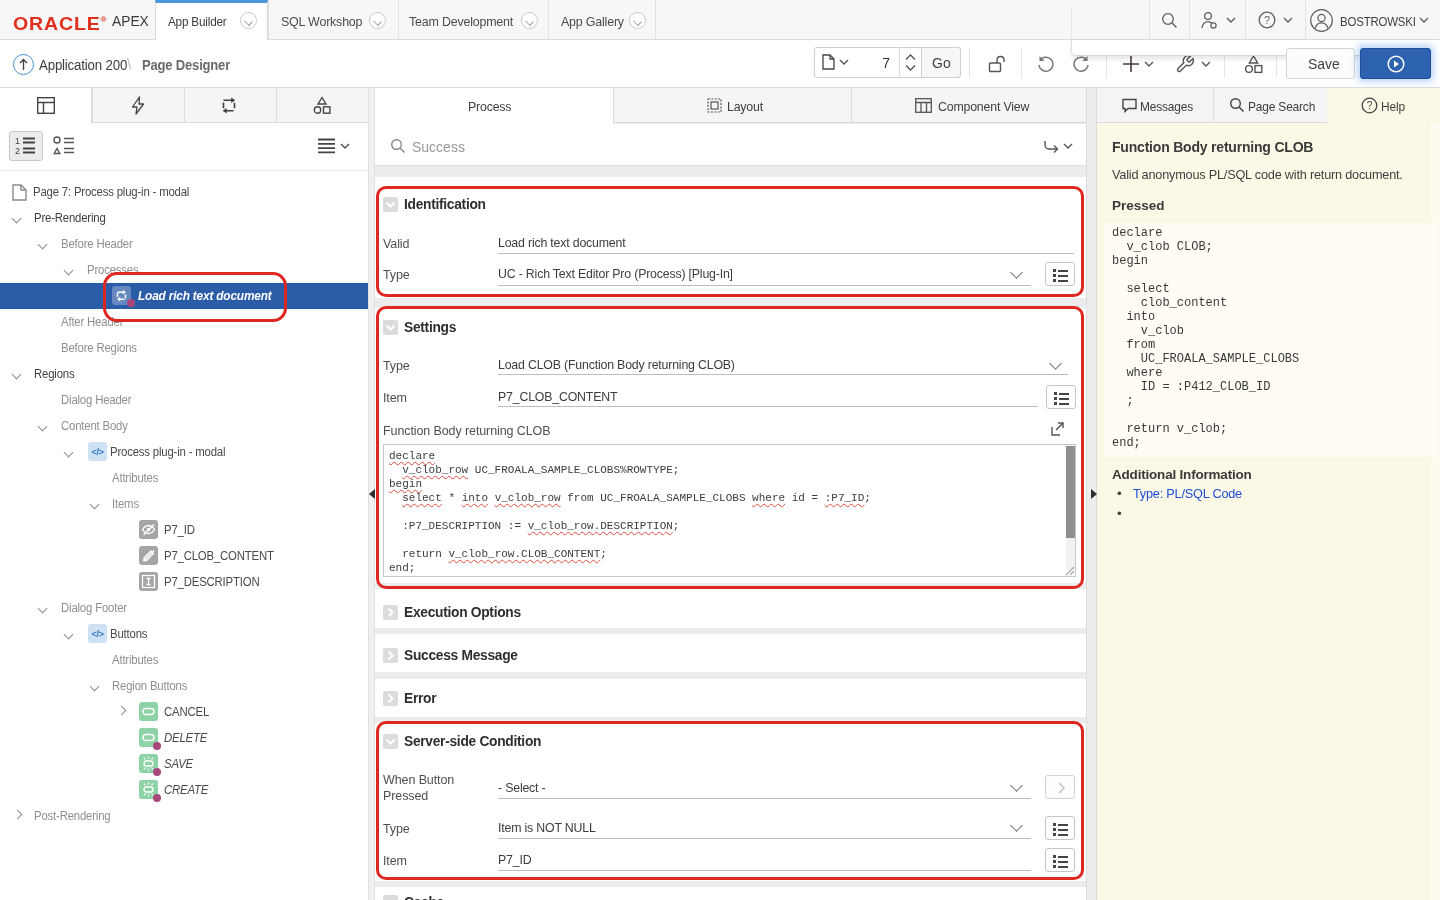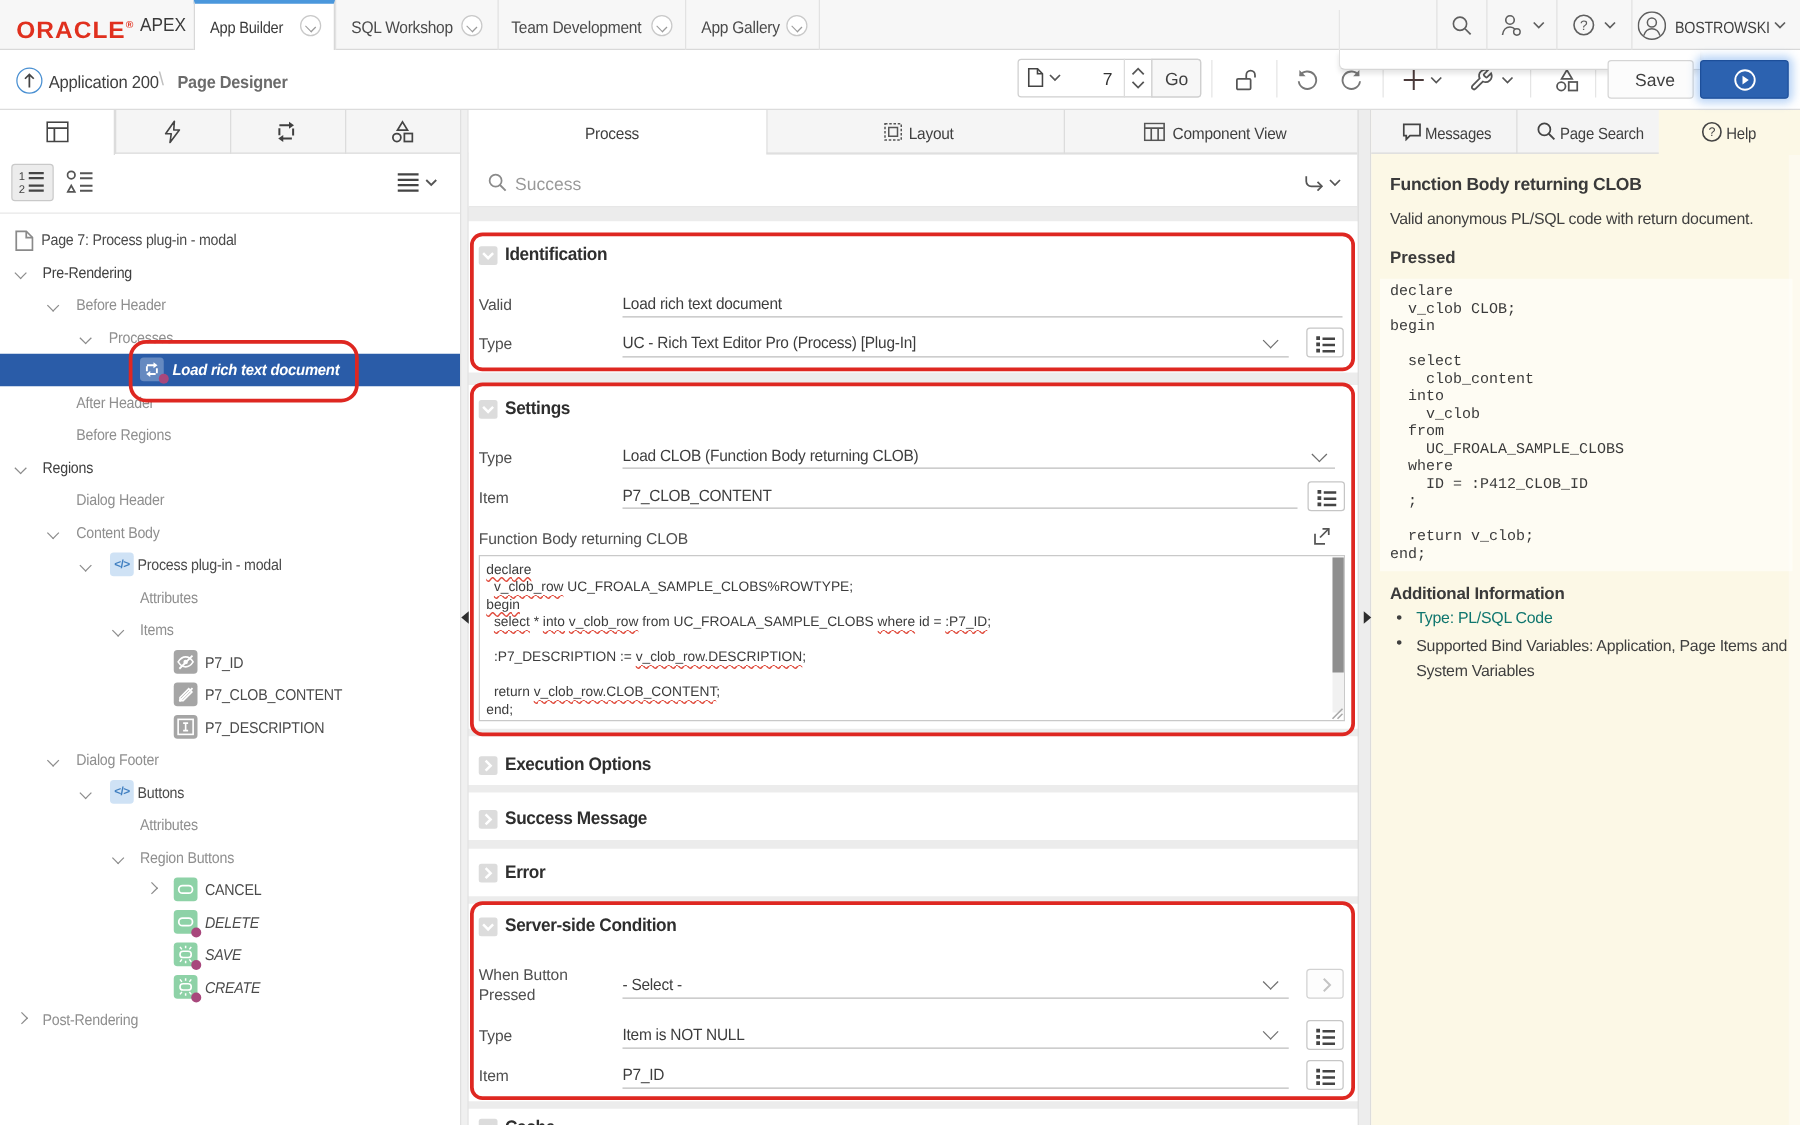--- a/index.html
+++ b/index.html
@@ -13,21 +13,21 @@
   .val { font-size:13px; color:#3d3d3d; white-space:nowrap; letter-spacing:-0.2px; transform:scaleX(0.95); transform-origin:left; }
   .uline { height:1px; background:#bdbdbd; }
   .hdrbox { width:15px; height:15px; background:#dcdcdc; border-radius:2px; }
   .hdrbox2 { width:15px; height:15px; background:#dcdcdc; border-radius:2px; }
   .chev { width:11px; height:7px; }
   .chev::before { content:""; position:absolute; width:8px; height:8px; border-right:1.6px solid #6e6e6e; border-bottom:1.6px solid #6e6e6e; transform:rotate(45deg); top:-3px; }
   .listbtn { width:30px; height:24px; border:1px solid #c6c6c6; border-radius:3px; background:#fff; }
   .listbtn::before { content:""; position:absolute; left:7px; top:6px; width:2.5px; height:2.5px; background:#444; box-shadow:0 5px 0 #444, 0 10px 0 #444; }
   .listbtn::after { content:""; position:absolute; left:12px; top:7px; width:10px; height:1.6px; background:#444; box-shadow:0 5px 0 #444, 0 10px 0 #444; }
   .listbtn2 { width:30px; height:24px; border:1px solid #d2d2d2; border-radius:3px; background:#fdfdfd; }
-  .code { font-family:Liberation Sans, sans-serif; font-size:11px; line-height:14px; color:#3c3c3c; white-space:pre; }
+  .code { font-family:Liberation Mono, monospace; font-size:11px; line-height:14px; color:#3c3c3c; white-space:pre; }
   .sq { text-decoration:underline; text-decoration-style:wavy; text-decoration-color:#e04b3c; text-decoration-thickness:1px; text-underline-offset:2px; text-decoration-skip-ink:none; }
   .redrect { border:3px solid #de2721; border-radius:10px; z-index:40; }
   .tree { font-size:12.5px; color:#4a4a4a; white-space:nowrap; letter-spacing:-0.2px; transform:scaleX(0.91); transform-origin:left; }
   .tg { color:#8f8f8f; }
   .ti { font-style:italic; }
   .tcd { width:10px; height:10px; }
   .tcd::before { content:""; position:absolute; left:0; top:0; width:9px; height:9px; border:none; background:none; }
   .tcd::after { content:""; position:absolute; left:1px; top:1px; width:6px; height:6px; border-right:1.5px solid #8c8c8c; border-bottom:1.5px solid #8c8c8c; transform:rotate(45deg); }
   .tcr { width:10px; height:10px; }
   .tcr::after { content:""; position:absolute; left:0px; top:1px; width:6px; height:6px; border-right:1.5px solid #8c8c8c; border-bottom:1.5px solid #8c8c8c; transform:rotate(-45deg); }
@@ -385,23 +385,22 @@
   from
     UC_FROALA_SAMPLE_CLOBS
   where
     ID = :P412_CLOB_ID
   ;
 
   return v_clob;
 end;</div>
 <div class="abs" style="left:1112px;top:467px;font-size:13.5px;font-weight:700;color:#3a3a3a;letter-spacing:-0.2px;">Additional Information</div>
 <div class="abs" style="left:1117px;top:486px;font-size:13.5px;color:#3f3f3f;">•</div>
-<div class="abs" style="left:1133px;top:487px;font-size:12.7px;color:#0f766e;letter-spacing:-0.2px;">Type: PL/SQL Code</div>
+<div class="abs" style="left:1133px;top:487px;font-size:12.7px;color:#1d4ed8;letter-spacing:-0.2px;">Type: PL/SQL Code</div>
 <div class="abs" style="left:1117px;top:506px;font-size:13.5px;color:#3f3f3f;">•</div>
-<div class="abs" style="left:1133px;top:507px;font-size:12.7px;color:#3f3f3f;line-height:20px;letter-spacing:-0.2px;white-space:nowrap;">Supported Bind Variables: Application, Page Items and<br>System Variables</div>
 
 <div class="abs" style="left:1122px;top:98px;">
       <svg width="16" height="15" viewBox="0 0 16 15">
         <path d="M1 1.5h13v9H6l-3 3v-3H1z" fill="none" stroke="#444" stroke-width="1.4"></path>
       </svg>
     </div>
 <div class="abs" style="left:1229px;top:97px;">
       <svg width="16" height="16" viewBox="0 0 16 16">
         <circle cx="6.5" cy="6.5" r="4.8" fill="none" stroke="#444" stroke-width="1.4"></circle>
         <path d="M10 10l4.5 4.5" stroke="#444" stroke-width="1.5"></path>

